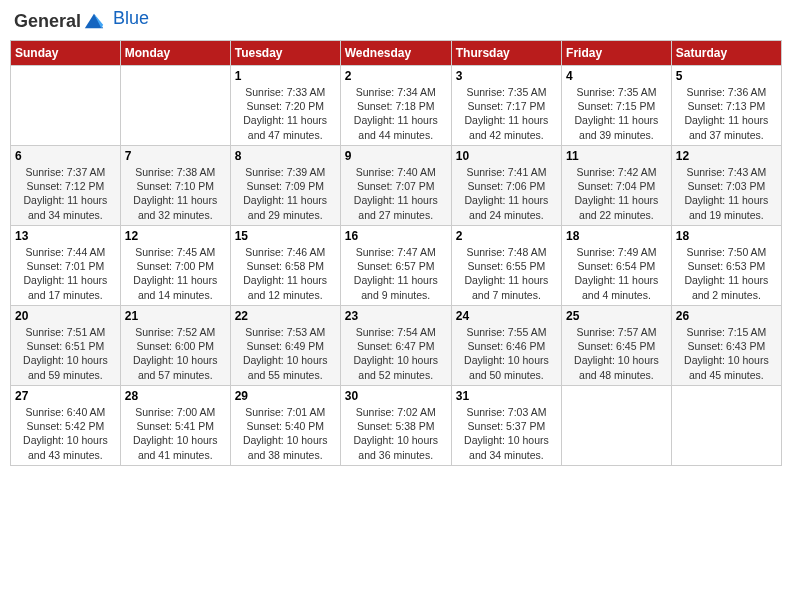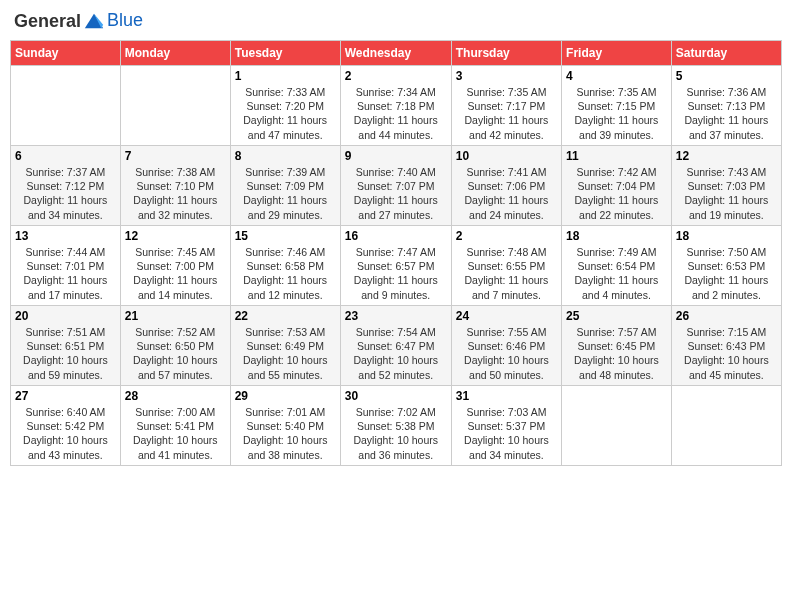--- a/index.html
+++ b/index.html
@@ -12,42 +12,42 @@
     }
     .header {
       display: flex;
       justify-content: space-between;
       align-items: flex-start;
       margin-bottom: 8px;
       padding: 0 4px;
     }
     .logo {
       display: flex;
-      align-items: center;
-      gap: 2px;
+      align-items: flex-start;
+      gap: 8px;
     }
     .title-block {
       text-align: right;
     }
     .month-title {
       font-size: 32px;
       font-weight: bold;
       color: #222;
     }
     .location-title {
       font-size: 15px;
       color: #444;
     }
     .calendar {
       width: 100%;
       border-collapse: collapse;
       font-size: 11px;
     }
     .calendar thead tr th {
-      background: #ef4444;
+      background: #b91c1c;
       color: #fff;
       font-weight: bold;
       font-size: 12px;
       padding: 5px 4px;
       border: 1px solid #ccc;
       text-align: left;
     }
     .calendar tbody tr td {
       border: 1px solid #ccc;
       vertical-align: top;
@@ -235,21 +235,21 @@
       <tr>
         <td>
           <div class="day-number">20</div>
           <div class="day-info">Sunrise: 7:51 AM
 Sunset: 6:51 PM
 Daylight: 10 hours and 59 minutes.</div>
         </td>
         <td>
           <div class="day-number">21</div>
           <div class="day-info">Sunrise: 7:52 AM
-Sunset: 6:50 PM
+Sunset: 6:00 PM
 Daylight: 10 hours and 57 minutes.</div>
         </td>
         <td>
           <div class="day-number">22</div>
           <div class="day-info">Sunrise: 7:53 AM
 Sunset: 6:49 PM
 Daylight: 10 hours and 55 minutes.</div>
         </td>
         <td>
           <div class="day-number">23</div>

